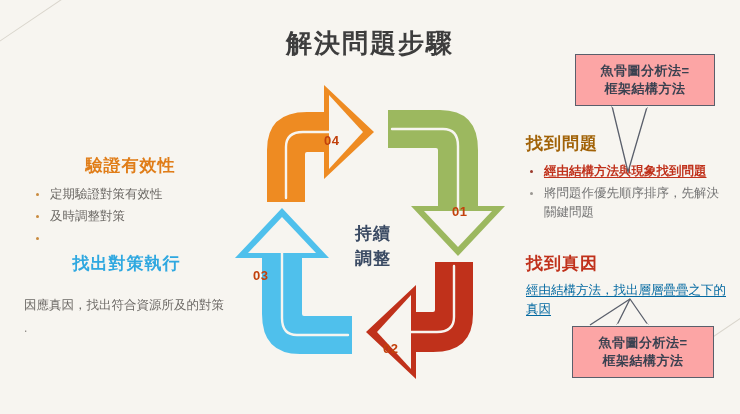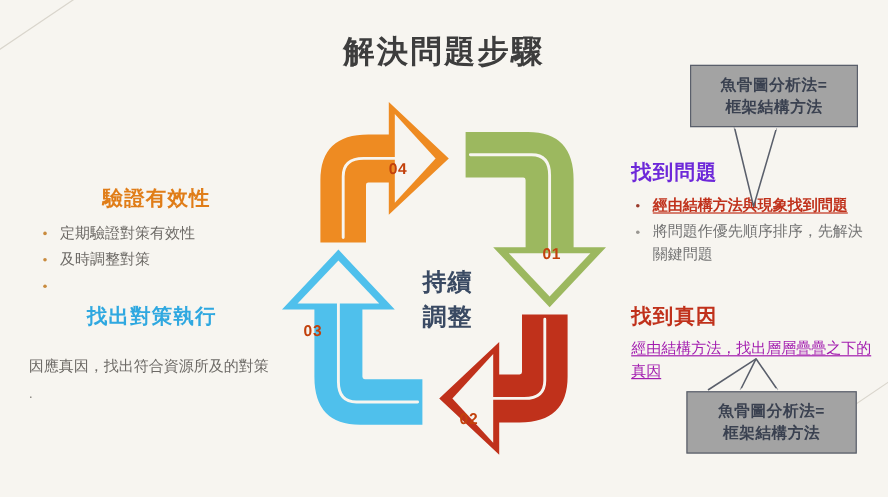--- a/index.html
+++ b/index.html
@@ -15,21 +15,21 @@
 
   
   #title{
     position:absolute;left:0;top:26px;width:740px;text-align:center;
     font-size:26px;font-weight:bold;color:#3d3d3d;letter-spacing:2px;
   }
 
   
   #center-label{
     position:absolute;left:325px;top:222px;width:96px;text-align:center;
-    font-size:20px;font-weight:bold;color:#3a4a63;line-height:1.45;letter-spacing:1px;
+    font-size:17px;font-weight:bold;color:#3a4a63;line-height:1.45;letter-spacing:1px;
   }
 
   
   .num{
     position:absolute;font-size:13px;font-weight:bold;color:#c2410c;letter-spacing:.5px;
   }
   #num-01{left:452px;top:204px;}
   #num-02{left:383px;top:341px;}
   #num-03{left:253px;top:268px;}
   #num-04{left:324px;top:133px;}
@@ -46,40 +46,40 @@
     content:"";position:absolute;left:8px;top:9px;width:3px;height:3px;border-radius:50%;background:#c98b3e;
   }
   #blk-verify .dot-only{height:12px;}
 
   #blk-exec{position:absolute;left:24px;top:252px;width:205px;}
   #blk-exec .heading{font-size:17px;color:#2fa8e0;text-align:center;margin-bottom:22px;}
   #blk-exec .body-txt{text-align:left;}
   #blk-exec .tail-dot{color:#8a8782;font-size:12px;line-height:1.2;margin-top:5px;}
 
   #blk-find{position:absolute;left:526px;top:132px;width:200px;}
-  #blk-find .heading{font-size:17px;color:#6d28d9;margin-bottom:7px;}
+  #blk-find .heading{font-size:17px;color:#a16207;margin-bottom:7px;}
   #blk-find ul{list-style:none;margin:0;padding:0;}
   #blk-find li{position:relative;padding-left:18px;font-size:12.5px;line-height:1.5;margin-bottom:3px;}
   #blk-find li:before{
     content:"";position:absolute;left:4px;top:8px;width:3px;height:3px;border-radius:50%;background:#9b3b2c;
   }
   #blk-find li.hl{color:#c0311b;font-weight:bold;text-decoration:underline;text-underline-offset:2px;}
   #blk-find li.plain{color:#737373;}
   #blk-find li.plain:before{background:#9a9792;}
 
   #blk-cause{position:absolute;left:526px;top:252px;width:200px;}
   #blk-cause .heading{font-size:17px;color:#c0311b;margin-bottom:6px;}
   #blk-cause .sub{
-    color:#a21caf;font-size:12.5px;line-height:1.55;
+    color:#0369a1;font-size:12.5px;line-height:1.55;
     text-decoration:underline;text-underline-offset:2px;
   }
 
   
   .callout{
-    position:absolute;border:1.3px solid #5a5f6b;background:#a3a3a3;
+    position:absolute;border:1.3px solid #5a5f6b;background:#fca5a5;
     color:#3a4150;font-size:13px;font-weight:bold;line-height:1.4;
     text-align:center;letter-spacing:.5px;box-sizing:border-box;
     padding:7px 8px;
   }
   #callout-top{left:575px;top:54px;width:140px;}
   #callout-bottom{left:572px;top:326px;width:142px;}
 </style>
 </head>
 <body>
 

